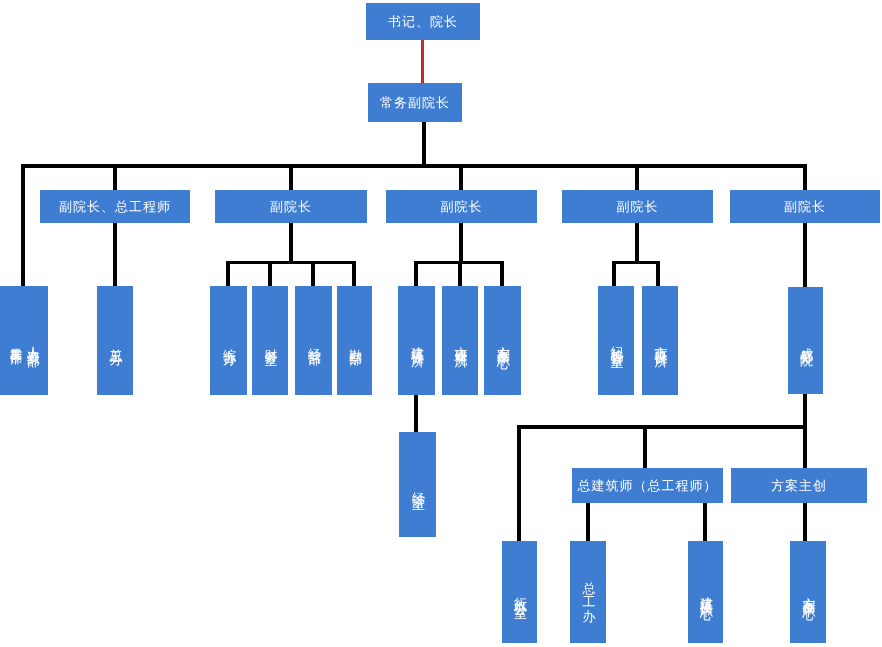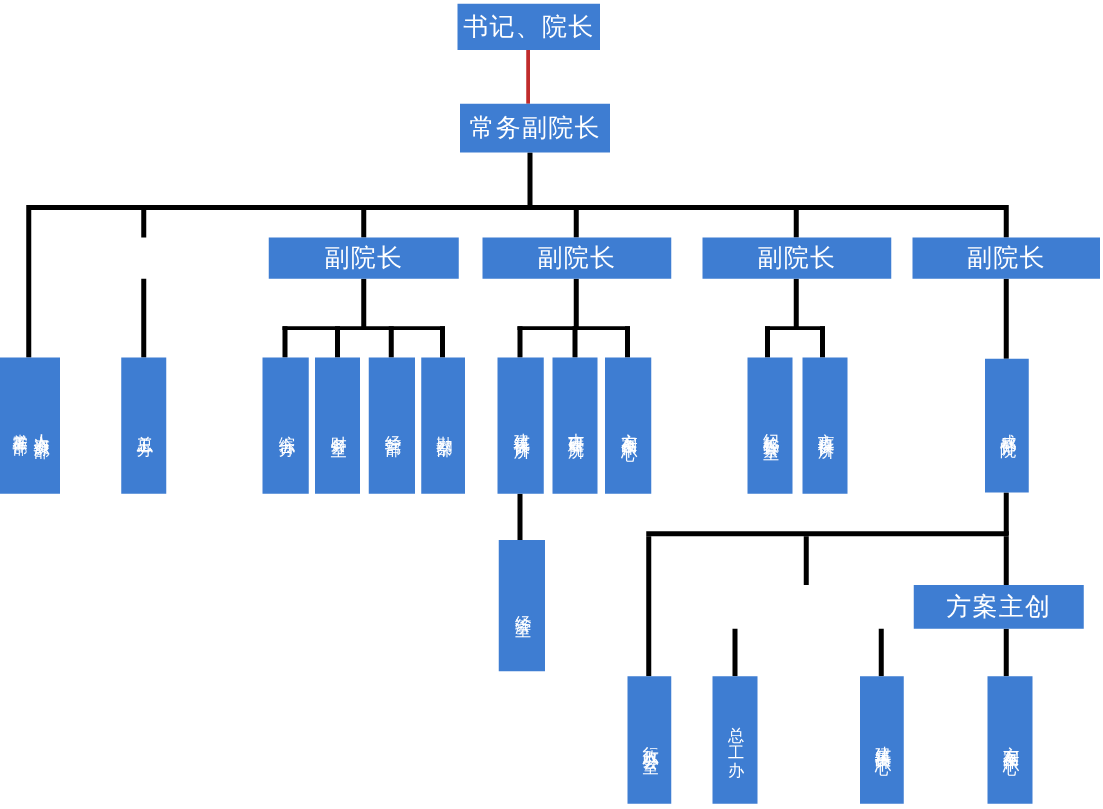--- a/index.html
+++ b/index.html
@@ -9,21 +9,21 @@
     --root-connector:#C02B2B;
     --bg:#FFFFFF;
   }
   html,body{margin:0;padding:0;background:var(--bg);}
   body{font-family:"Liberation Sans",sans-serif;}
   .canvas{position:relative;width:882px;height:647px;background:var(--bg);overflow:hidden;}
   .node{
     position:absolute;background:var(--node-fill);color:var(--node-text);
     display:flex;align-items:center;justify-content:center;box-sizing:border-box;
   }
-  .hbox{font-size:20px;letter-spacing:1px;white-space:nowrap;text-align:right;}
+  .hbox{font-size:13px;letter-spacing:1px;white-space:nowrap;text-align:right;}
   .vtext{
     writing-mode:vertical-rl;text-orientation:upright;
     font-size:13px;letter-spacing:2px;line-height:1.15;
   }
   .vtext.small{font-size:12px;letter-spacing:1px;}
   .vtext.spread{letter-spacing:14px;}
   .combo{gap:3px;}
   .ln{position:absolute;background:var(--connector);}
   .ln.red{background:var(--root-connector);}
 </style>
@@ -71,22 +71,23 @@
   <div class="ln" style="left:517px;top:425px;width:290px;height:4px"></div>
   <div class="ln" style="left:517px;top:429px;width:4px;height:112px"></div>
   <div class="ln" style="left:643px;top:429px;width:4px;height:39px"></div>
   <div class="ln" style="left:803px;top:429px;width:4px;height:39px"></div>
   <div class="ln" style="left:586px;top:503px;width:4px;height:38px"></div>
   <div class="ln" style="left:703px;top:503px;width:4px;height:38px"></div>
   <div class="ln" style="left:803px;top:503px;width:4px;height:38px"></div>
 
   <div class="node hbox" style="left:366px;top:3px;width:114px;height:37px">书记、院长</div>
 
-  <div class="node hbox" style="left:368px;top:83px;width:120px;height:39px">常务副院长</div>
+  <div class="node hbox" style="left:368px;top:83px;width:94px;height:39px">常务副院长</div>
 
+  <div class="node hbox" style="left:40px;top:190px;width:150px;height:33px">副院长、总工程师</div>
   <div class="node hbox" style="left:215px;top:190px;width:152px;height:33px">副院长</div>
   <div class="node hbox" style="left:386px;top:190px;width:151px;height:33px">副院长</div>
   <div class="node hbox" style="left:562px;top:190px;width:151px;height:33px">副院长</div>
   <div class="node hbox" style="left:730px;top:190px;width:150px;height:33px">副院长</div>
 
   <div class="node combo" style="left:0px;top:286px;width:48px;height:109px">
     <span class="vtext small">党群工作部</span>
     <span class="vtext">人力资源部</span>
   </div>
 
@@ -125,20 +126,21 @@
   </div>
 
   <div class="node" style="left:788px;top:287px;width:35px;height:107px">
     <span class="vtext">成都分院</span>
   </div>
 
   <div class="node" style="left:399px;top:432px;width:37px;height:105px">
     <span class="vtext">经济室</span>
   </div>
 
+  <div class="node hbox" style="left:572px;top:468px;width:151px;height:35px">总建筑师（总工程师）</div>
   <div class="node hbox" style="left:731px;top:468px;width:136px;height:35px">方案主创</div>
 
   <div class="node" style="left:502px;top:541px;width:35px;height:102px">
     <span class="vtext">行政办公室</span>
   </div>
   <div class="node" style="left:570px;top:541px;width:36px;height:102px">
     <span class="vtext spread">总工办</span>
   </div>
   <div class="node" style="left:688px;top:541px;width:35px;height:102px">
     <span class="vtext">建筑设计中心</span>

